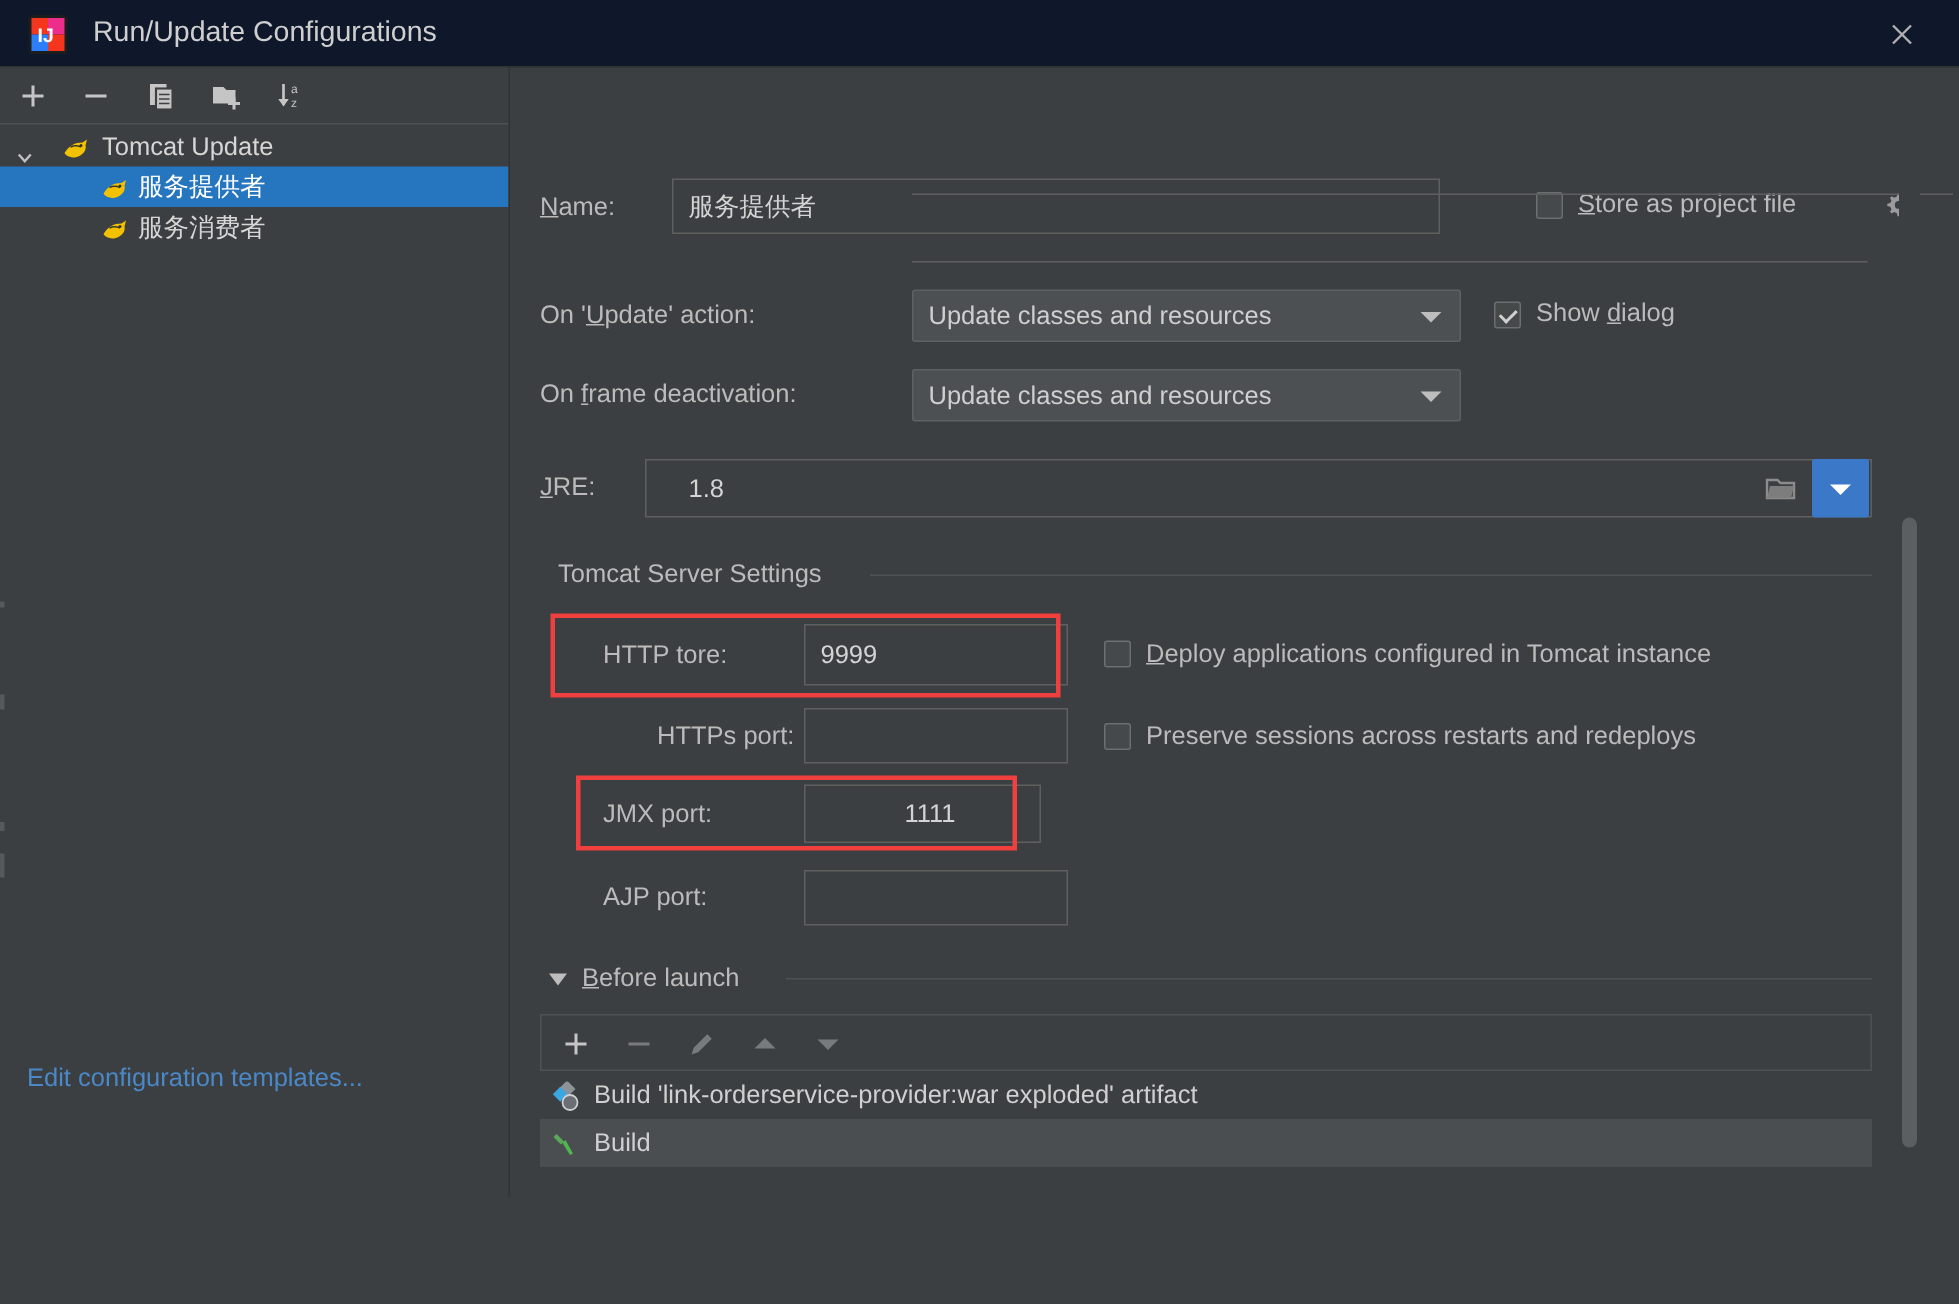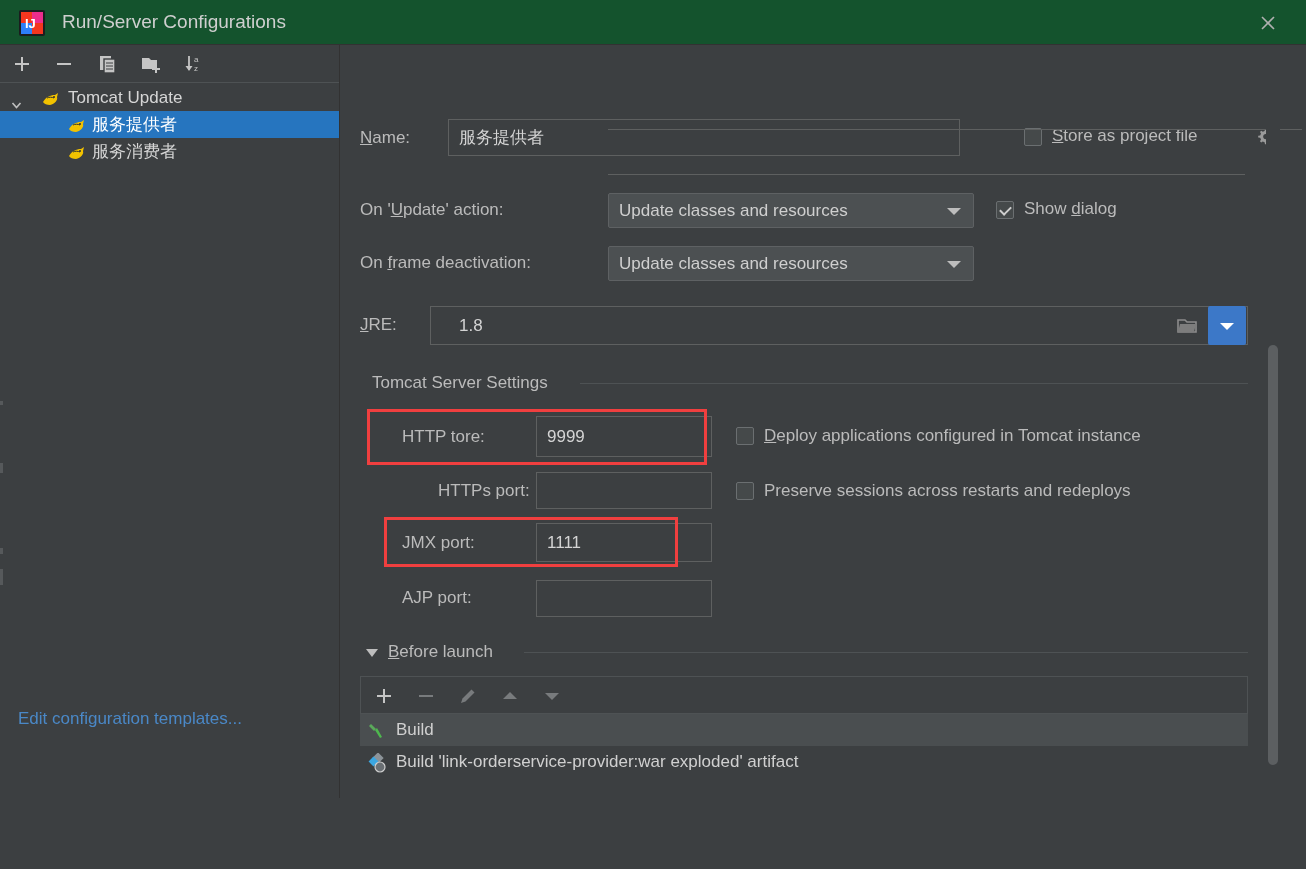--- a/index.html
+++ b/index.html
@@ -8,21 +8,21 @@
     background: #3c3f41;
     font-family: "Liberation Sans", "DejaVu Sans", sans-serif;
     color: #bbbbbb;
     overflow: hidden;
   }
   #root { position: relative; width: 1306px; height: 869px; background: #3c3f41; }
 
   
   .titlebar {
     position: absolute; left: 0; top: 0; width: 1306px; height: 45px;
-    background: #14532d;
+    background: #0f172a;
   }
   .titlebar-sep {
     position: absolute; left: 0; top: 44px; width: 1306px; height: 1px;
     background: #323232;
   }
   .app-icon {
     position: absolute; left: 18px; top: 9px; width: 28px; height: 28px;
   }
   .title-text {
     position: absolute; left: 62px; top: 8px; height: 28px; line-height: 28px;
@@ -194,21 +194,21 @@
     <div class="app-icon">
       <svg width="28" height="28" viewBox="0 0 28 28">
         <rect x="1" y="1" width="26" height="26" rx="2" fill="#1b1d1f"></rect>
         <rect x="3" y="3" width="11" height="11" fill="#f4361f"></rect>
         <rect x="14" y="3" width="11" height="11" fill="#ec2d8c"></rect>
         <rect x="3" y="14" width="11" height="11" fill="#2d7ff9"></rect>
         <rect x="14" y="14" width="11" height="11" fill="#f4361f"></rect>
         <text x="7" y="19" font-family="Liberation Sans, sans-serif" font-size="13" font-weight="bold" fill="#ffffff">IJ</text>
       </svg>
     </div>
-    <div class="title-text">Run/Server Configurations</div>
+    <div class="title-text">Run/Update Configurations</div>
     <div class="close-btn">
       <svg width="20" height="20" viewBox="0 0 20 20">
         <line x1="4" y1="4" x2="16" y2="16" stroke="#b0b0b0" stroke-width="1.6"></line>
         <line x1="16" y1="4" x2="4" y2="16" stroke="#b0b0b0" stroke-width="1.6"></line>
       </svg>
     </div>
   </div>
   <div class="titlebar-sep"></div>
 
   <div class="sidebar">
@@ -357,21 +357,21 @@
       <span>9999</span>
     </div>
     <div class="redbox" style="left:27px; top:364px; width:340px; height:56px;"></div>
 
     <div class="row-label" style="left:62px; top:436px;margin-left:36px;">HTTPs port:</div>
     <div class="textfield" style="left:196px; top:427px; width:176px; height:37px;">
       <span></span>
     </div>
 
     <div class="row-label" style="left:62px; top:488px;">JMX port:</div>
-    <div class="textfield" style="left:196px; top:478px; width:176px; height:39px;">
+    <div class="textfield" style="left:196px; top:478px; width:158px; height:39px;justify-content:center;">
       <span>1111</span>
     </div>
     <div class="redbox" style="left:44px; top:472px; width:294px; height:50px;"></div>
 
     <div class="row-label" style="left:62px; top:543px;">AJP port:</div>
     <div class="textfield" style="left:196px; top:535px; width:176px; height:37px;">
       <span></span>
     </div>
 
     <div class="checkbox" style="left:396px; top:382px;"></div>
@@ -407,38 +407,38 @@
         </svg>
       </div>
       <div class="bl-icon" style="left:180px; top:8px;">
         <svg width="22" height="22" viewBox="0 0 22 22">
           <path d="M4 8 L11 15 L18 8 Z" fill="#787b7d"></path>
         </svg>
       </div>
     </div>
 
     <div class="bl-list" style="left:20px; top:669px; width:888px; height:84px;">
-      <div class="bl-row selected">
-        <span class="bl-row-icon">
-          <svg width="20" height="20" viewBox="0 0 20 20">
-            <path d="M3 3 L8 8 L6 10 L1 5 Z" fill="#5aa95a"></path>
-            <path d="M7 9 L12 17 L14 16 L9 7 Z" fill="#4eb84e"></path>
-          </svg>
-        </span>
-        <span class="bl-row-label">Build</span>
-      </div>
       <div class="bl-row">
         <span class="bl-row-icon">
           <svg width="20" height="20" viewBox="0 0 20 20">
             <rect x="6" y="1" width="8" height="8" transform="rotate(45 10 5)" fill="#8c9399"></rect>
             <rect x="2" y="5" width="7" height="7" transform="rotate(45 5.5 8.5)" fill="#3ca6e0"></rect>
             <circle cx="12" cy="14" r="5" fill="#6a6f73" stroke="#cfcfcf" stroke-width="1.2"></circle>
           </svg>
         </span>
         <span class="bl-row-label">Build 'link-orderservice-provider:war exploded' artifact</span>
+      </div>
+      <div class="bl-row selected">
+        <span class="bl-row-icon">
+          <svg width="20" height="20" viewBox="0 0 20 20">
+            <path d="M3 3 L8 8 L6 10 L1 5 Z" fill="#5aa95a"></path>
+            <path d="M7 9 L12 17 L14 16 L9 7 Z" fill="#4eb84e"></path>
+          </svg>
+        </span>
+        <span class="bl-row-label">Build</span>
       </div>
     </div>
 
   </div>
 
   <div class="scrollbar-track"></div>
   <div class="scrollbar-thumb"></div>
 
   <div class="bottombar-sep"></div>
   <div class="bottombar">

